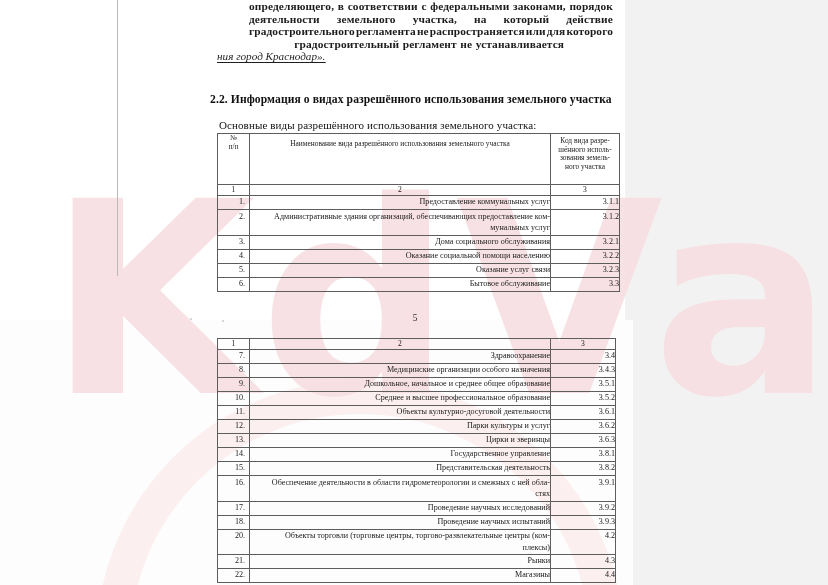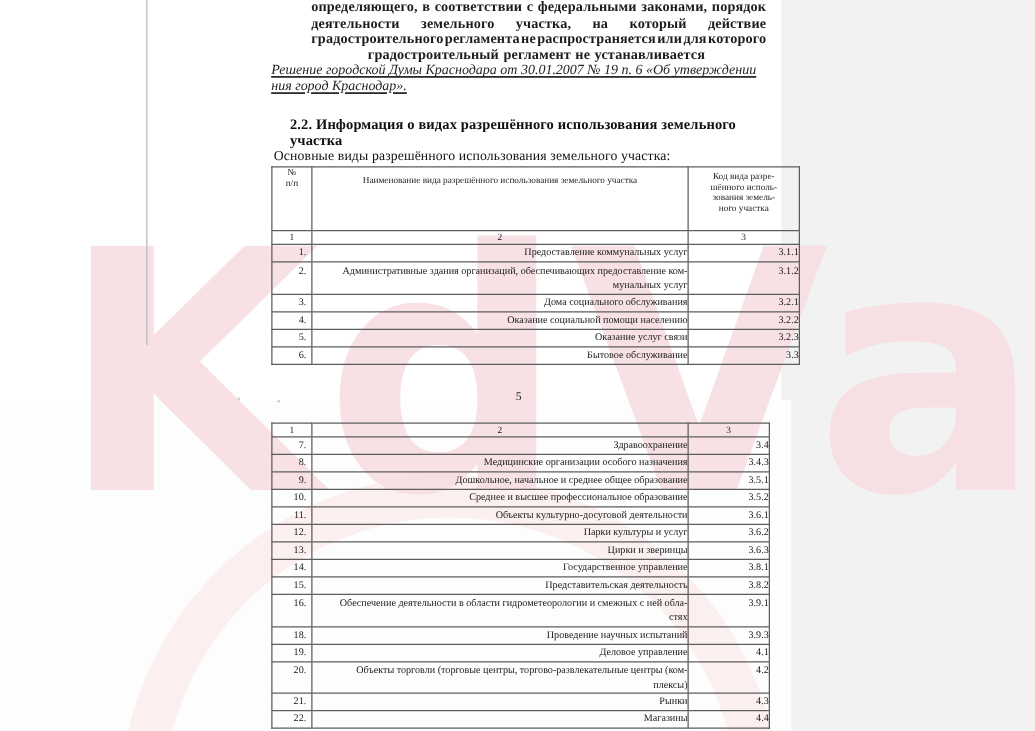--- a/index.html
+++ b/index.html
@@ -105,21 +105,21 @@
     color: #1f1f1f;
     text-decoration: underline;
     text-align: justify;
     text-underline-offset: 1.5px;
   }
   .citation div { text-decoration: underline; }
   .citation div:last-child { width: 100%; }
 
   .section-head {
     position: absolute;
-    left: 232px;
+    left: 210px;
     top: 93px;
     font-weight: 700;
     font-size: 11.6px;
     color: #101010;
     letter-spacing: .1px;
   }
   .table-caption {
     position: absolute;
     left: 219px;
     top: 119px;
@@ -153,21 +153,21 @@
 
   .hdr-cell {
     height: 44px;
     font-size: 7.4px;
     line-height: 8.6px;
     text-align: center;
     vertical-align: middle;
     padding: 2px 3px;
   }
   .hdr-cell.name { padding-top: 6px; vertical-align: top; }
-  .hdr-cell.code { padding: 3px 12px; vertical-align: top; }
+  .hdr-cell.code { padding: 3px 2px; vertical-align: top; }
 
   .colnum-cell {
     height: 10px;
     font-size: 7.6px;
     line-height: 10px;
     text-align: center;
     vertical-align: middle;
   }
 
   .body-row td {
@@ -254,21 +254,20 @@
       </div>
       <div class="just-line last">
         <span>градостроительный</span>
         <span>регламент</span>
         <span>не</span>
         <span>устанавливается</span>
       </div>
     </div>
 
   <div class="citation" id="citation-block">
-      <div>Решение городской Думы Краснодара от 30.01.2007 № 19 п. 6 «Об утверждении</div>
       <div>ния город Краснодар».</div>
     </div>
 
   <div class="section-head">2.2. Информация о видах разрешённого использования земельного участка</div>
 
   <div class="table-caption">Основные виды разрешённого использования земельного участка:</div>
 
   <table class="doc-table" id="table1">
     <thead>
       <tr>
@@ -385,28 +384,28 @@
         </tr>
         <tr class="body-row two">
           <td class="c-num">16.</td>
           <td class="c-name">
             <div>Обеспечение деятельности в области гидрометеорологии и смежных с ней обла-</div>
             <div>стях</div>
           </td>
           <td class="c-code">3.9.1</td>
         </tr>
         <tr class="body-row">
+          <td class="c-num">17.</td>
+          <td class="c-name">Проведение научных исследований</td>
+          <td class="c-code">3.9.2</td>
+        </tr>
+        <tr class="body-row">
           <td class="c-num">18.</td>
           <td class="c-name">Проведение научных испытаний</td>
           <td class="c-code">3.9.3</td>
-        </tr>
-        <tr class="body-row">
-          <td class="c-num">19.</td>
-          <td class="c-name">Деловое управление</td>
-          <td class="c-code">4.1</td>
         </tr>
         <tr class="body-row two">
           <td class="c-num">20.</td>
           <td class="c-name">
             <div>Объекты торговли (торговые центры, торгово-развлекательные центры (ком-</div>
             <div>плексы)</div>
           </td>
           <td class="c-code">4.2</td>
         </tr>
         <tr class="body-row">

